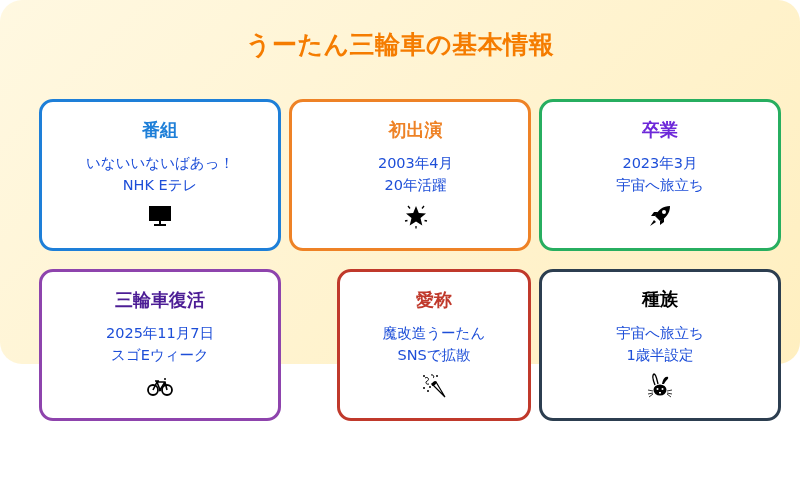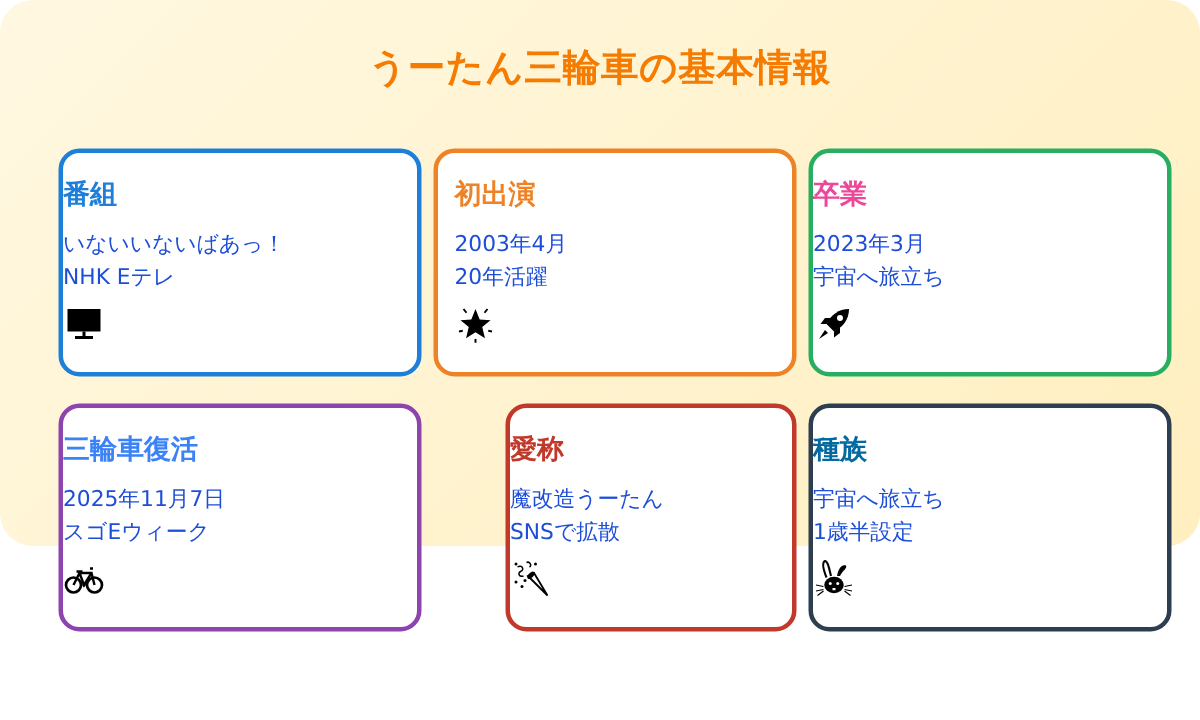--- a/index.html
+++ b/index.html
@@ -22,21 +22,21 @@
       position: absolute; left: 39px; top: 99px;
       display: grid;
       grid-template-columns: 242px 242px 242px;
       grid-template-rows: 152px 152px;
       column-gap: 8px; row-gap: 18px;
     }
     .card {
       background: #ffffff;
       border: 3px solid #1e7fd8;
       border-radius: 14px;
-      display: flex; flex-direction: column; align-items: flex-start;
+      display: flex; flex-direction: column; align-items: center;
       padding-top: 16px;
     }
     .card-title {
       font-size: 18px; font-weight: bold;
       line-height: 24px; margin-bottom: 10px;
     }
     .card-line {
       font-size: 14.5px; color: #1d4ed8; line-height: 22px;
       text-align: center;
     }
@@ -77,36 +77,36 @@
             <line x1="6" y1="4" x2="8" y2="6.5" stroke="#000" stroke-width="1.3"></line>
             <line x1="22" y1="4" x2="20" y2="6.5" stroke="#000" stroke-width="1.3"></line>
             <line x1="3" y1="19" x2="5.5" y2="18.5" stroke="#000" stroke-width="1.3"></line>
             <line x1="25" y1="19" x2="22.5" y2="18.5" stroke="#000" stroke-width="1.3"></line>
             <line x1="14" y1="26.5" x2="14" y2="24" stroke="#000" stroke-width="1.3"></line>
           </svg>
       </div>
     </div>
 
     <div class="card" style="border-color: rgb(39, 174, 96);">
-      <div class="card-title" style="color: #ec4899;">卒業</div>
+      <div class="card-title" style="color: #6d28d9;">卒業</div>
       <div class="card-line">2023年3月</div>
       <div class="card-line">宇宙へ旅立ち</div>
       <div class="card-icon">
         <svg viewBox="0 0 28 28">
             <path d="M24,4 C17,4 12,8 9,14 L14,19 C20,16 24,11 24,4 Z" fill="#000"></path>
             <circle cx="18" cy="10" r="2" fill="#fff"></circle>
             <path d="M9,14 L5,14 L8,10 L12,10 Z" fill="#000"></path>
             <path d="M14,19 L14,23 L18,20 L18,16 Z" fill="#000"></path>
             <path d="M8,18 L4,24 L10,20 Z" fill="#000"></path>
           </svg>
       </div>
     </div>
 
     <div class="card" style="border-color: rgb(142, 68, 173);">
-      <div class="card-title" style="color: #3b82f6;">三輪車復活</div>
+      <div class="card-title" style="color: #4c1d95;">三輪車復活</div>
       <div class="card-line">2025年11月7日</div>
       <div class="card-line">スゴEウィーク</div>
       <div class="card-icon">
         <svg viewBox="0 0 28 28">
             <circle cx="7" cy="18" r="5" fill="none" stroke="#000" stroke-width="1.8"></circle>
             <circle cx="21" cy="18" r="5" fill="none" stroke="#000" stroke-width="1.8"></circle>
             <path d="M7,18 L11,10 L19,10 L21,18 M11,10 L14,18 L19,10 M9,9 L13,9 M18,7 L20,7" fill="none" stroke="#000" stroke-width="1.6"></path>
             <circle cx="14" cy="18" r="1.2" fill="#000"></circle>
           </svg>
       </div>
@@ -125,21 +125,21 @@
             <circle cx="4" cy="4" r="1" fill="#000"></circle>
             <circle cx="17" cy="4" r="1" fill="#000"></circle>
             <circle cx="4" cy="16" r="1" fill="#000"></circle>
             <circle cx="8" cy="19" r="1" fill="#000"></circle>
             <circle cx="10" cy="15" r="1" fill="#000"></circle>
           </svg>
       </div>
     </div>
 
     <div class="card" style="border-color: rgb(44, 62, 80);">
-      <div class="card-title" style="color: #0369a1;">種族</div>
+      <div class="card-title" style="color: #000000; font-family: Liberation Mono, monospace;">種族</div>
       <div class="card-line">宇宙へ旅立ち</div>
       <div class="card-line">1歳半設定</div>
       <div class="card-icon">
         <svg viewBox="0 0 28 28">
             <path d="M9,13 C7,8 6,3 8,2 C10,2 11,8 12,12" fill="none" stroke="#000" stroke-width="1.4"></path>
             <path d="M16,12 C17,7 19,4 22,5 C23,7 20,8 18,12" fill="#000"></path>
             <ellipse cx="14" cy="18" rx="6.5" ry="5.5" fill="#000"></ellipse>
             <circle cx="11.5" cy="17" r="1" fill="#fff"></circle>
             <circle cx="16.5" cy="17" r="1" fill="#fff"></circle>
             <rect x="13" y="20" width="2" height="1.5" fill="#fff"></rect>

